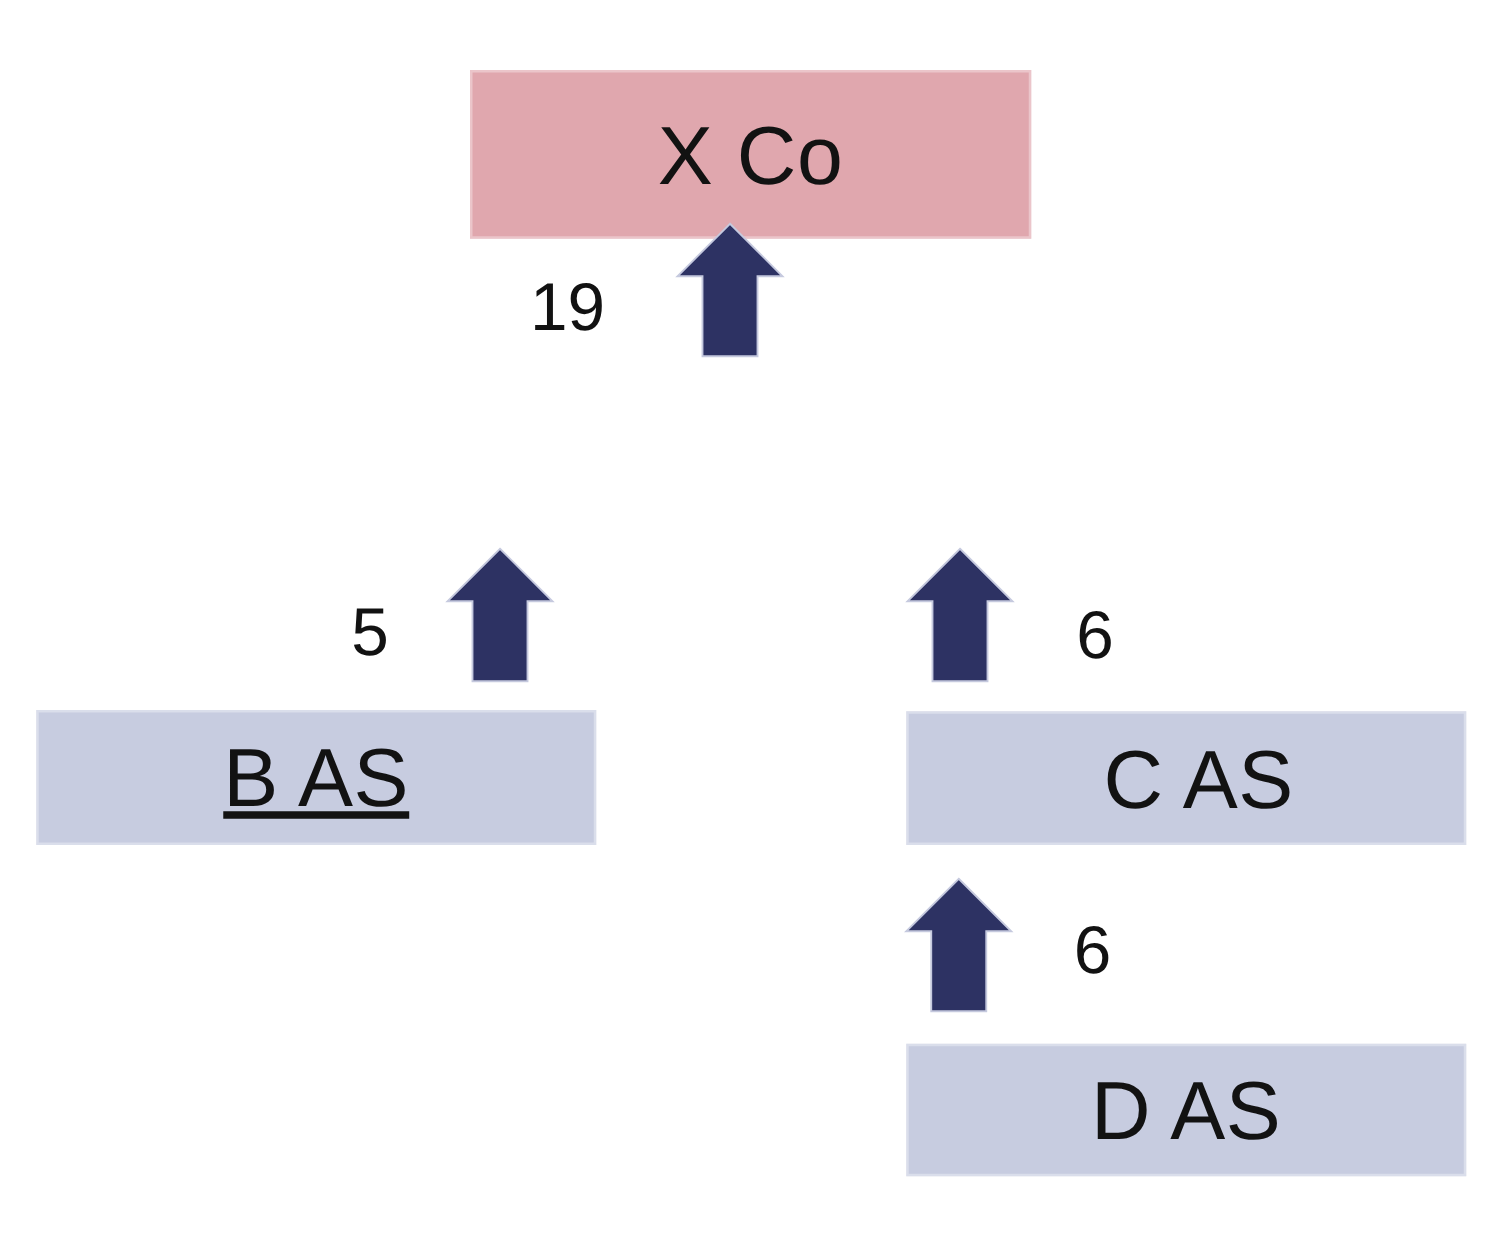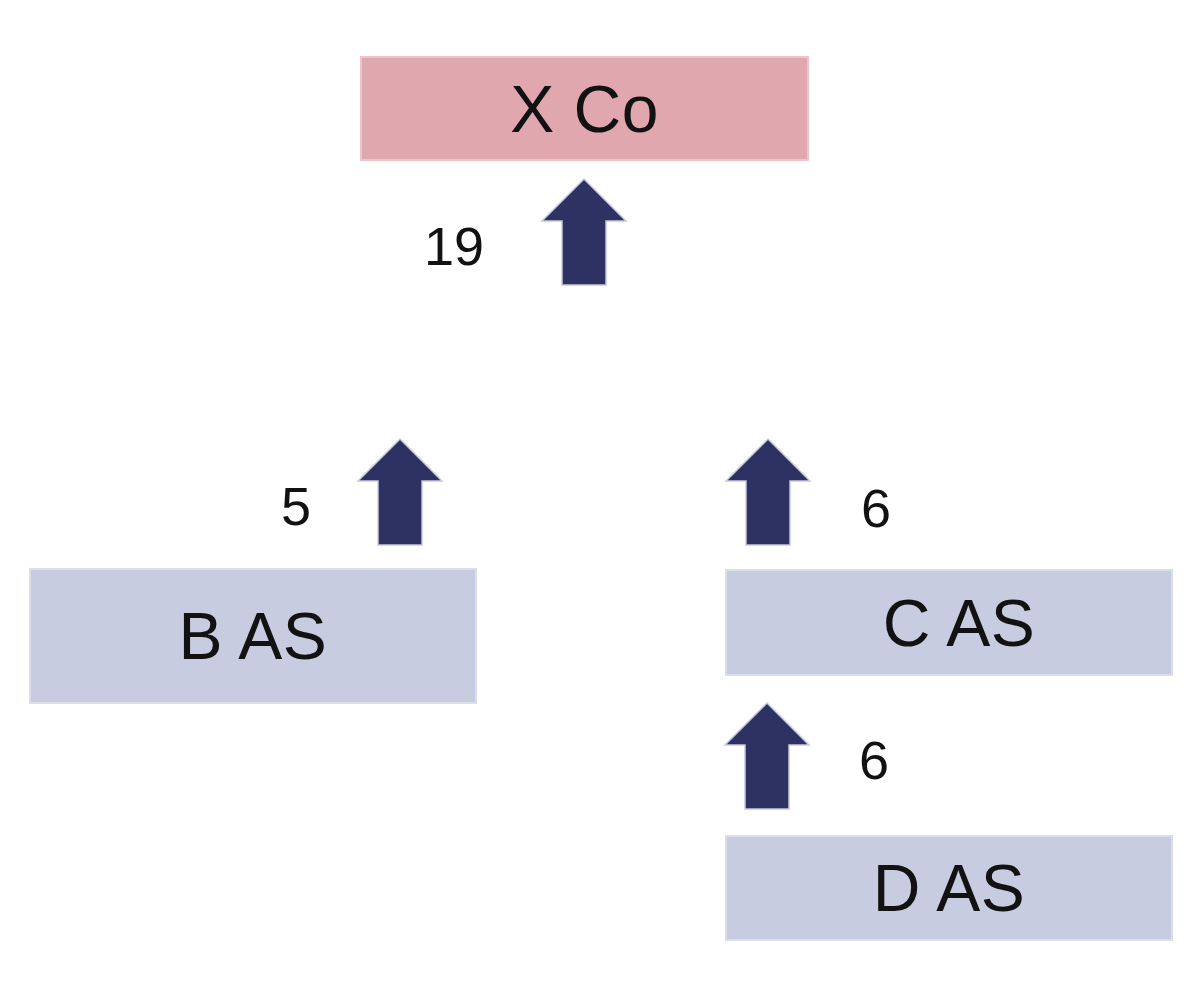--- a/index.html
+++ b/index.html
@@ -19,23 +19,23 @@
     position: absolute;
     display: flex;
     align-items: center;
     justify-content: center;
     font-size: 66px;
     color: #121212;
     box-sizing: border-box;
     border: 2px solid rgba(255,255,255,0.35);
     letter-spacing: 0.5px;
   }
-  .node-xco { left: 360px; top: 56px;  width: 449px; height: 105px; }
+  .node-xco { left: 376px; top: 56px;  width: 449px; height: 135px; }
   .node-aas { left: 360px; top: 303px; width: 449px; height: 106px; }
-  .node-bas { left: 29px;  top: 568px; width: 448px; height: 136px; }
+  .node-bas { left: 29px;  top: 568px; width: 448px; height: 108px; text-decoration: underline; }
   .node-cas { left: 725px; top: 569px; width: 448px; height: 107px; padding-left: 20px; }
   .node-das { left: 725px; top: 835px; width: 448px; height: 106px; justify-content: center; }
 
   .arrow {
     position: absolute;
     width: 90px;
     height: 110px;
   }
   .arrow-a-x { left: 539px; top: 177px; }
   .arrow-b-a { left: 355px; top: 437px; }

